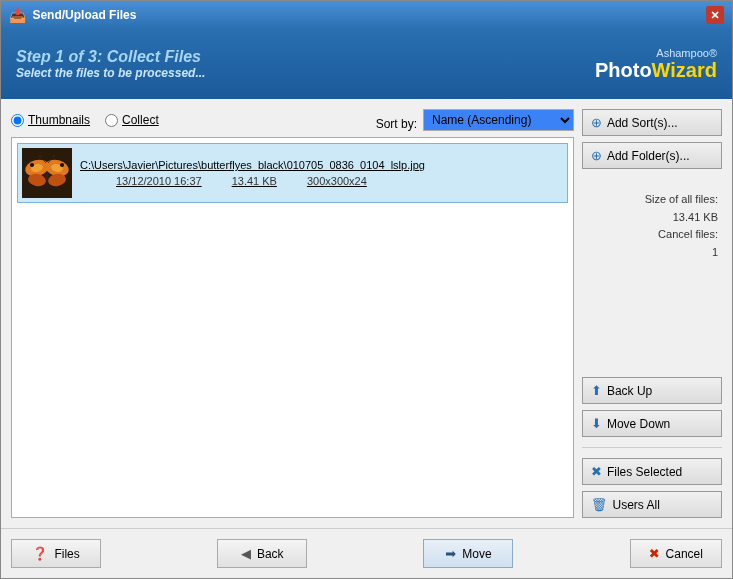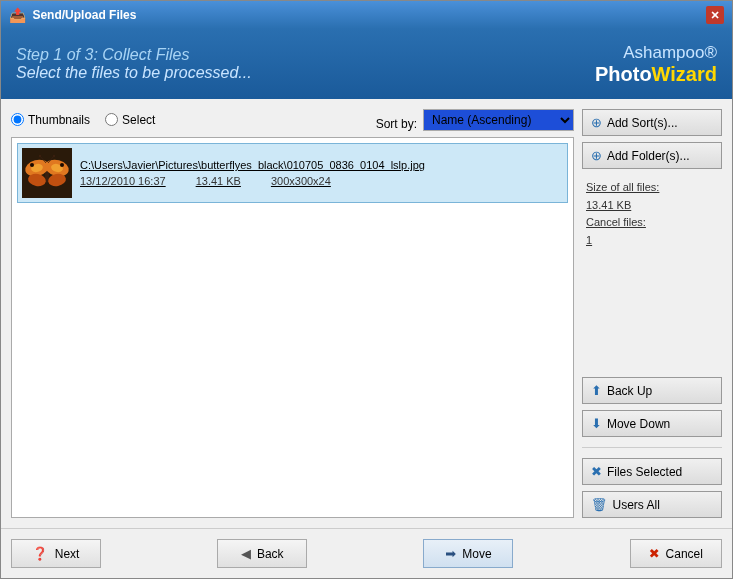--- a/index.html
+++ b/index.html
@@ -61,34 +61,35 @@
       padding: 10px 15px;
       display: flex;
       justify-content: space-between;
       align-items: center;
       flex-shrink: 0;
       min-height: 70px;
     }
     .header-text h2 {
       color: #a8d4f5;
       font-size: 16px;
-      font-weight: normal;
+      font-weight: bold;
       font-style: italic;
     }
     .header-text p {
       color: #c8e4ff;
-      font-size: 16px;
+      font-size: 12px;
       font-style: italic;
+      font-weight: bold;
     }
     .header-logo {
       text-align: right;
       color: white;
     }
     .logo-brand {
-      font-size: 17px;
+      font-size: 11px;
       color: #c8e4ff;
     }
     .logo-product {
       font-size: 20px;
       font-weight: bold;
       color: white;
       line-height: 1.1;
     }
     .logo-photo {
       color: white;
@@ -109,36 +110,37 @@
       flex-direction: column;
       gap: 6px;
     }
     .view-controls {
       display: flex;
       align-items: center;
       gap: 15px;
     }
     .radio-label {
       display: flex;
-      align-items: flex-start;
+      align-items: flex-end;
       gap: 4px;
       cursor: pointer;
+      text-decoration: underline;
     }
     .radio-label input[type="radio"] {
       cursor: pointer;
     }
     .sort-control {
       display: flex;
       align-items: flex-end;
       gap: 6px;
       margin-left: auto;
     }
     .sort-select {
       border: 1px solid #aaa;
-      background: #1d4ed8;
+      background: #3b82f6;
       padding: 2px 18px 2px 4px;
       font-size: 12px;
       appearance: auto;
       cursor: pointer;
       min-width: 130px;
     }
     .file-list {
       flex: 1;
       border: 1px solid #aaa;
       background: white;
@@ -176,20 +178,21 @@
     }
     .file-path {
       font-size: 11px;
       color: #000;
     }
     .file-meta {
       display: flex;
       gap: 30px;
       font-size: 11px;
       color: #333;
+      margin-left: 36px;
     }
     .right-panel {
       width: 140px;
       display: flex;
       flex-direction: column;
       gap: 6px;
       flex-shrink: 0;
     }
     .action-btn {
       background: linear-gradient(to bottom, #f0f0f0, #dcdcdc);
@@ -201,27 +204,26 @@
       display: flex;
       align-items: center;
       gap: 5px;
       width: 100%;
     }
     .btn-icon {
       font-size: 13px;
       color: #2a6fb0;
     }
     .file-stats {
-      margin-top: 0;
-      text-align: left;
+      margin-top: 12px;
+      text-align: right;
       font-size: 11px;
       color: #333;
       line-height: 1.6;
       padding: 4px;
-      text-decoration: underline;
     }
     .spacer {
       flex: 1;
     }
     .footer-bar {
       background: #f0f0f0;
       border-top: 1px solid #ccc;
       padding: 8px 10px;
       display: flex;
       align-items: center;
@@ -288,21 +290,21 @@
 
     <div class="left-panel">
 
       <div class="view-controls">
         <label class="radio-label">
           <input type="radio" name="view" checked="" style="">
           <span>Thumbnails</span>
         </label>
         <label class="radio-label">
           <input type="radio" name="view" style="">
-          <span>Select</span>
+          <span>Collect</span>
         </label>
         <div class="sort-control">
           <span>Sort by:</span>
           <select class="sort-select">
             <option>Name (Ascending)</option>
             <option>Name (Descending)</option>
             <option>Date (Ascending)</option>
             <option>Date (Descending)</option>
             <option>Size (Ascending)</option>
             <option>Size (Descending)</option>
@@ -384,21 +386,21 @@
       <button class="action-btn">
         <span class="btn-icon">🗑</span>
         <span>Users All</span>
       </button>
     </div>
   </div>
 
   <div class="footer-bar">
     <button class="footer-btn">
       <span class="footer-btn-icon help-icon">❓</span>
-      <span>Next</span>
+      <span>Files</span>
     </button>
     <button class="footer-btn">
       <span class="footer-btn-icon back-icon">◀</span>
       <span>Back</span>
     </button>
     <button class="footer-btn primary">
       <span class="footer-btn-icon next-icon">➡</span>
       <span>Move</span>
     </button>
     <button class="footer-btn">

